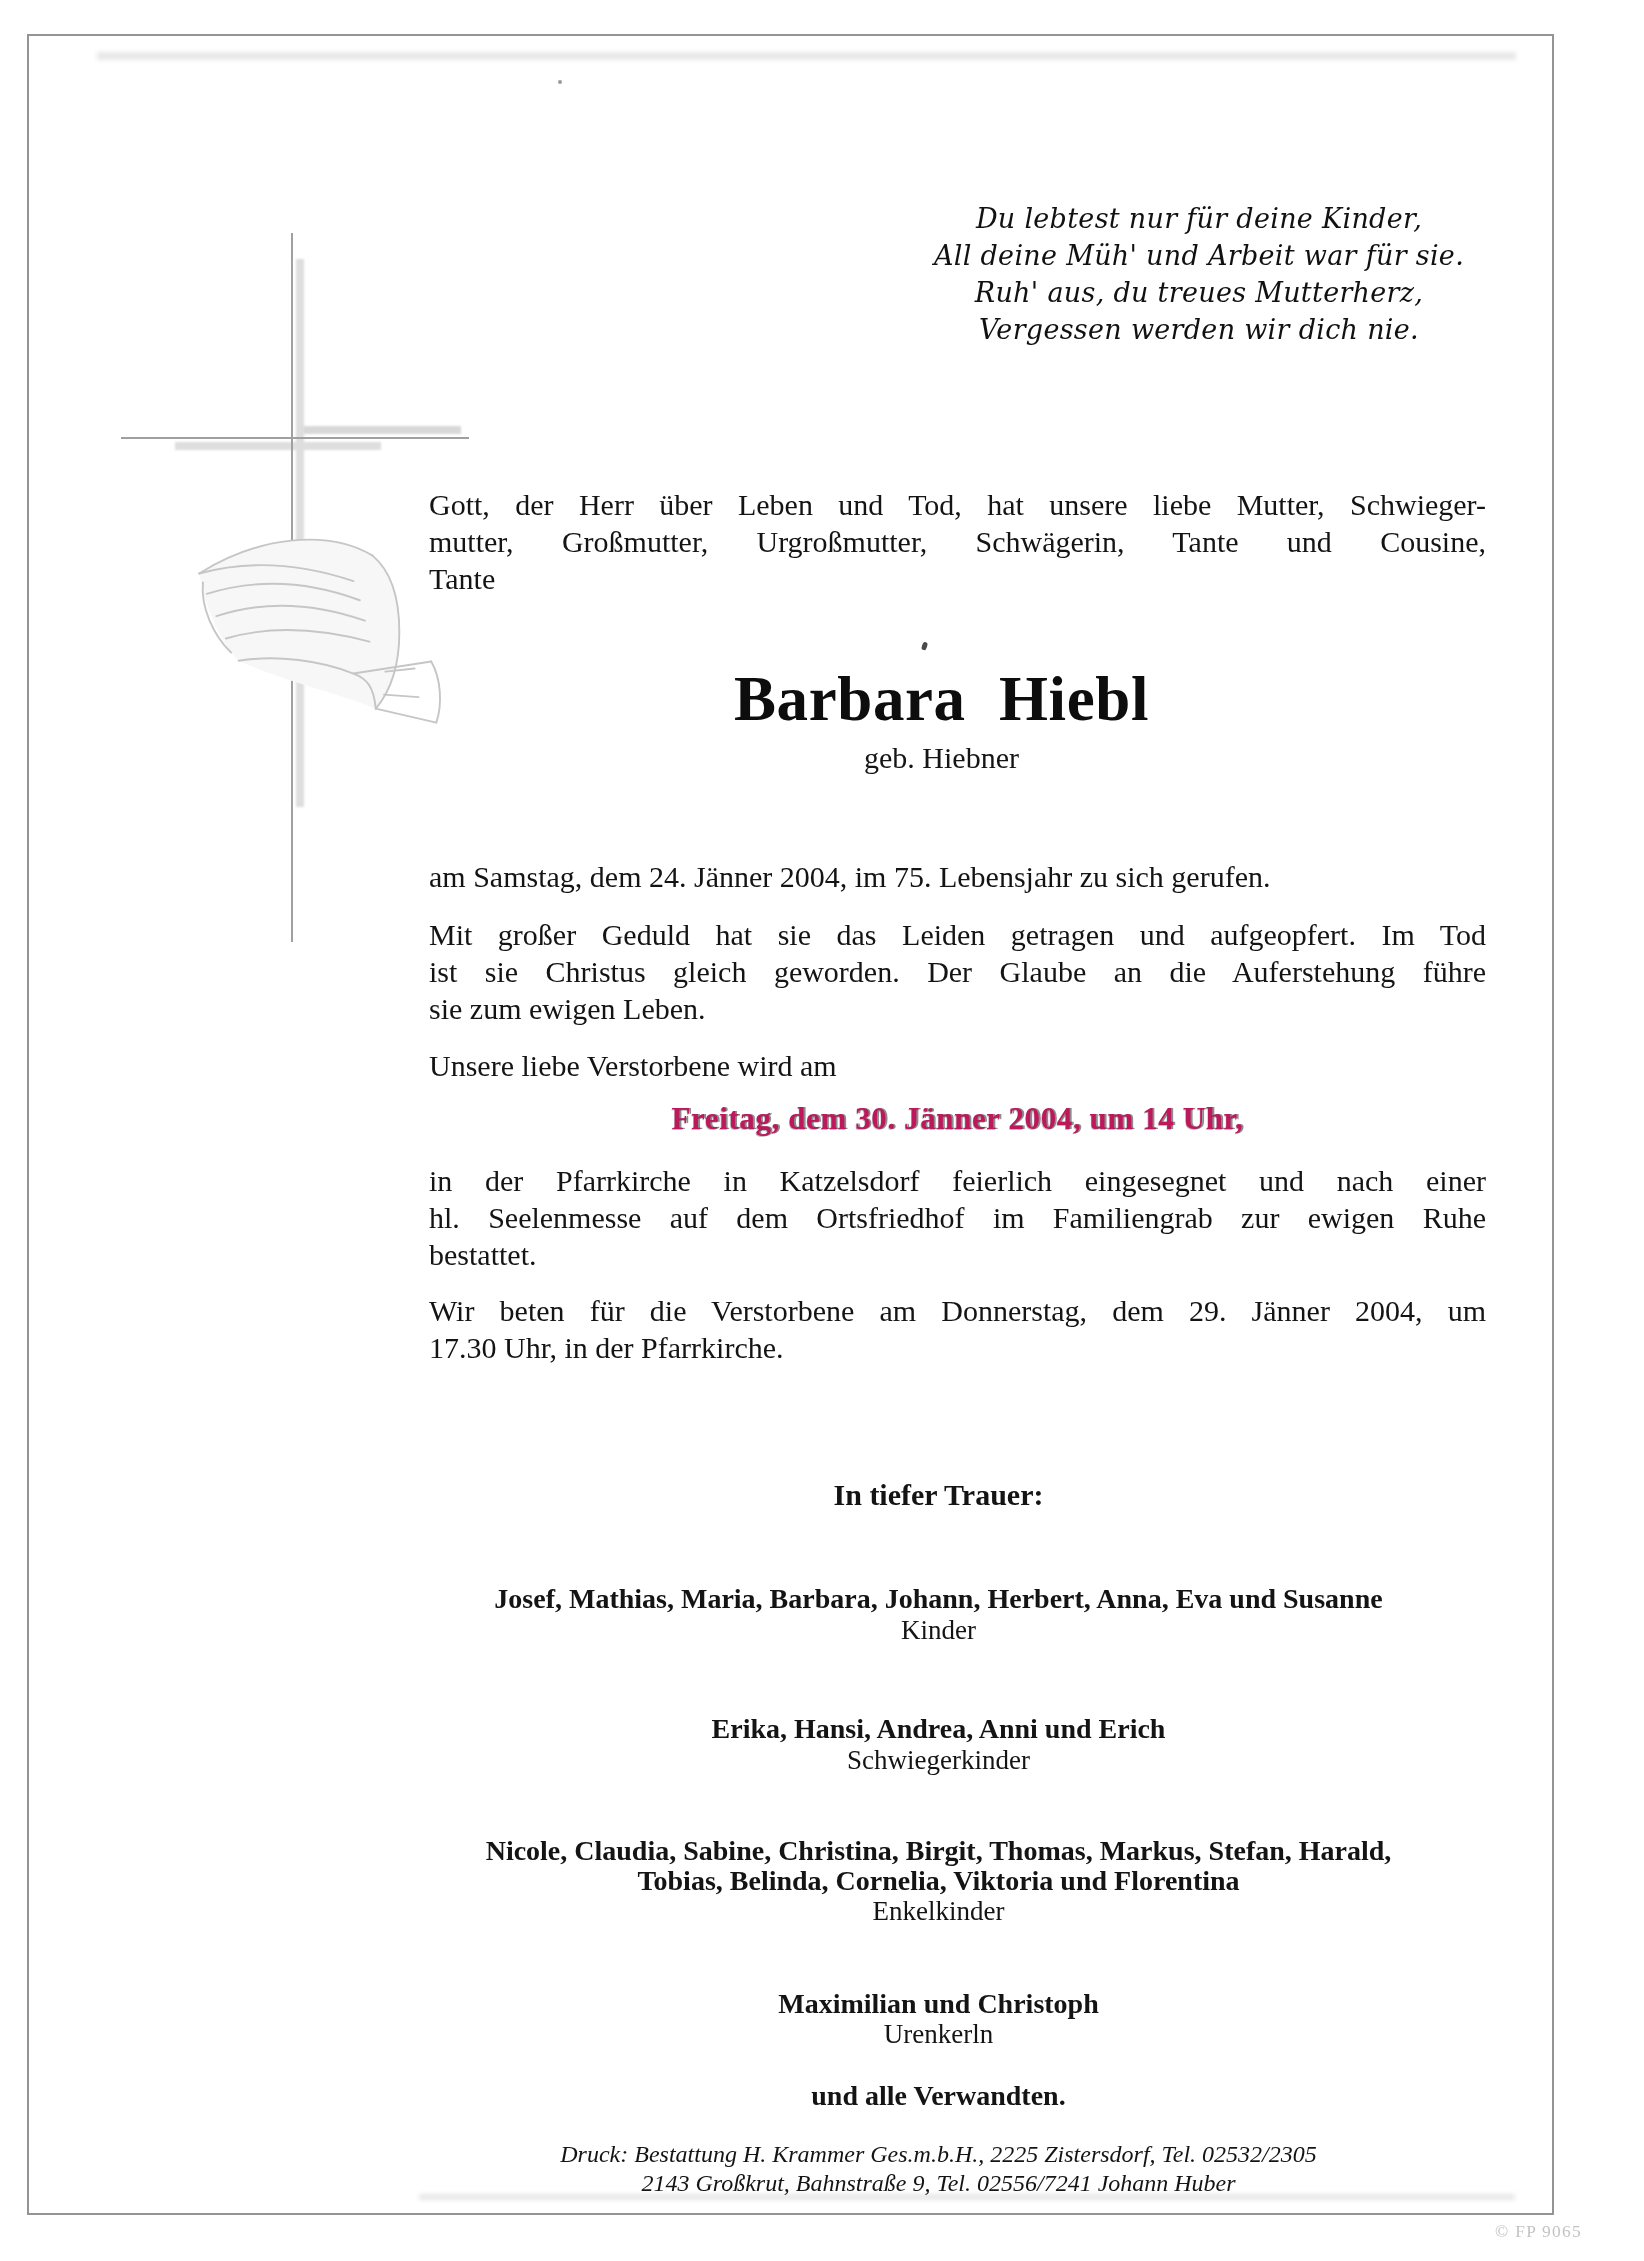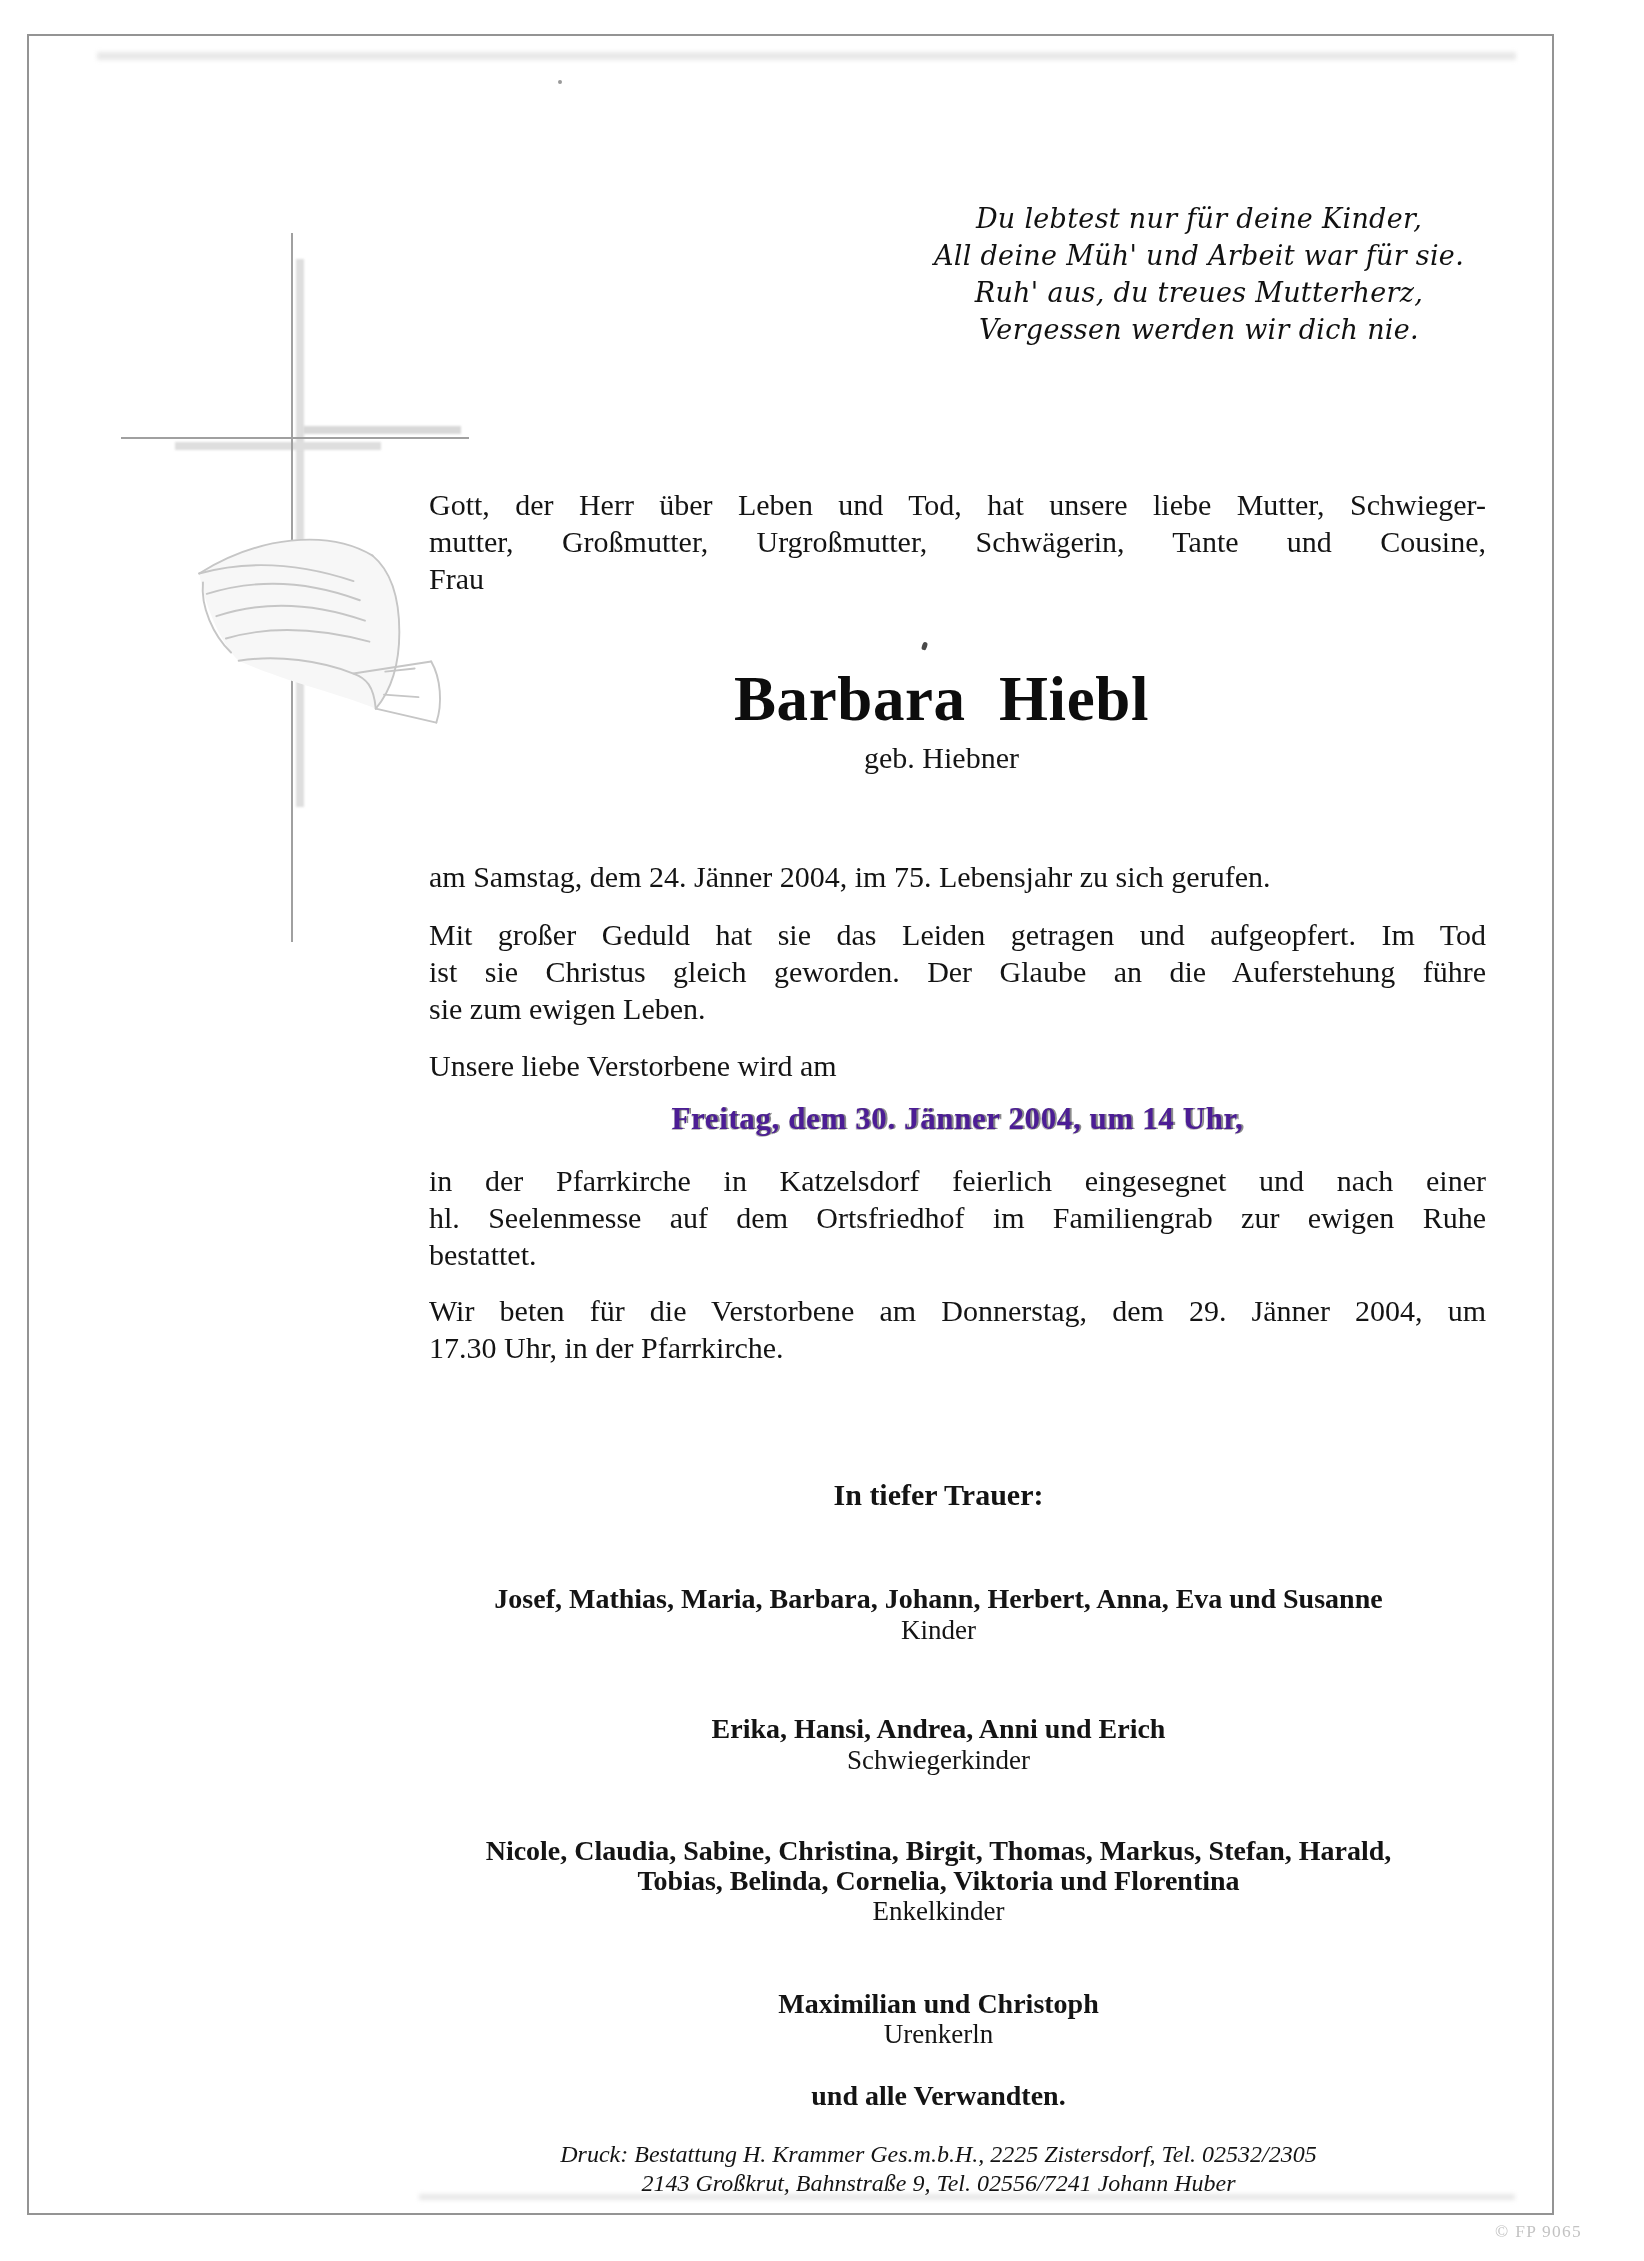--- a/index.html
+++ b/index.html
@@ -41,21 +41,21 @@
   #p-intro{top:473px;margin-top:13px;}
   #name{
     position:absolute;left:413px;top:663px;width:1057px;text-align:center;
     font-size:63px;font-weight:bold;letter-spacing:0.6px;word-spacing:17px;color:#0d0d0d;
   }
   #maiden{position:absolute;left:413px;top:741px;width:1057px;text-align:center;font-size:30px;}
   #p-passing{top:858px;}
   #p-consolation{top:916px;}
   #p-funeral-intro{top:1047px;}
   #p-funeral-date{
-    top:1100px;text-align:center;font-weight:bold;font-size:31px;color:#4c1d95;
+    top:1100px;text-align:center;font-weight:bold;font-size:31px;color:#be185d;
     letter-spacing:0.6px;filter:blur(0.5px);
     text-shadow:1.9px 0 0.6px rgba(45,45,45,.55), -0.6px 0.6px 0.6px rgba(70,70,70,.35);
   }
   #p-funeral-rest{top:1162px;}
   #p-prayer{top:1292px;}
   
   .cline{position:absolute;left:387px;width:1103px;text-align:center;color:#141414;}
   .bold{font-weight:bold;}
   #m-heading{top:1478px;font-size:30px;font-weight:bold;}
   #m-children{top:1583px;font-size:28px;}
@@ -118,21 +118,21 @@
   <div class="poem">
     <span class="ln">Du lebtest nur für deine Kinder,</span>
     <span class="ln">All deine Müh' und Arbeit war für sie.</span>
     <span class="ln">Ruh' aus, du treues Mutterherz,</span>
     <span class="ln">Vergessen werden wir dich nie.</span>
   </div>
 
   <div class="para" id="p-intro">
     <span class="ln j">Gott, der Herr über Leben und Tod, hat unsere liebe Mutter, Schwieger-</span>
     <span class="ln j">mutter, Großmutter, Urgroßmutter, Schwägerin, Tante und Cousine,</span>
-    <span class="ln">Frau</span>
+    <span class="ln">Tante</span>
   </div>
 
   <div id="name">Barbara Hiebl</div>
   <div id="maiden">geb. Hiebner</div>
 
   <div class="para" id="p-passing">
     <span class="ln">am Samstag, dem 24. Jänner 2004, im 75. Lebensjahr zu sich gerufen.</span>
   </div>
 
   <div class="para" id="p-consolation">

